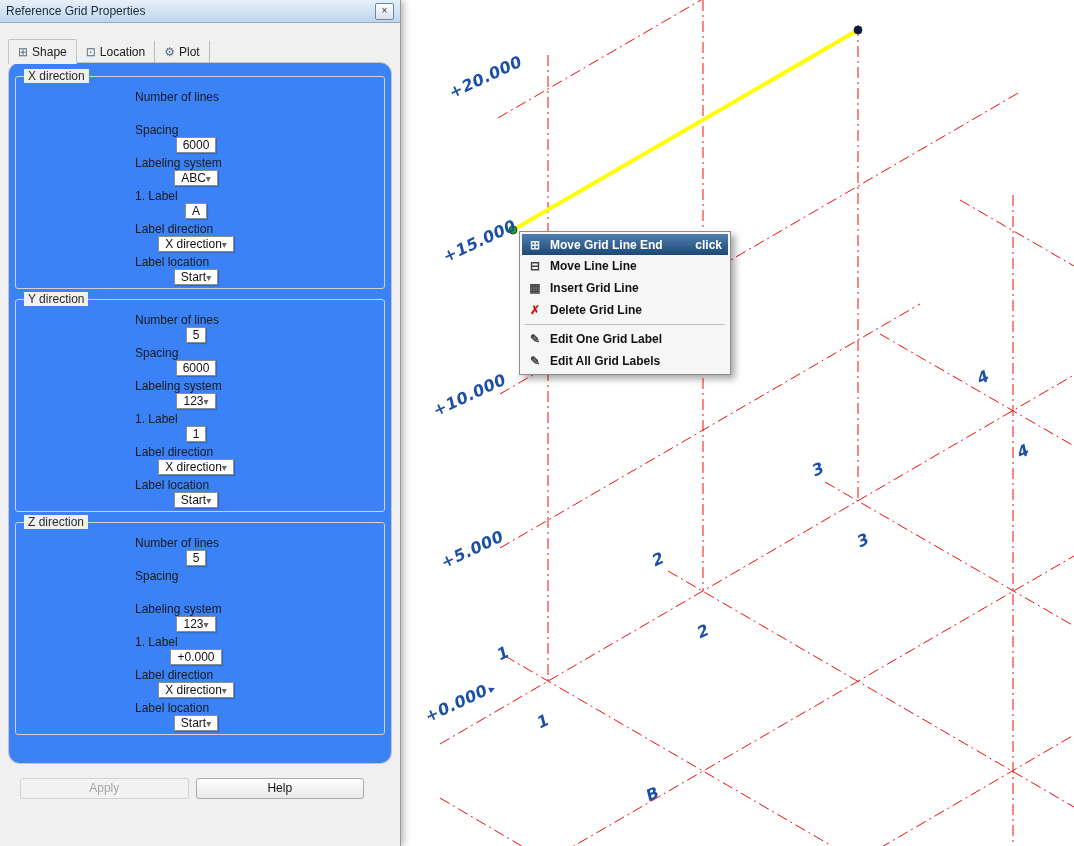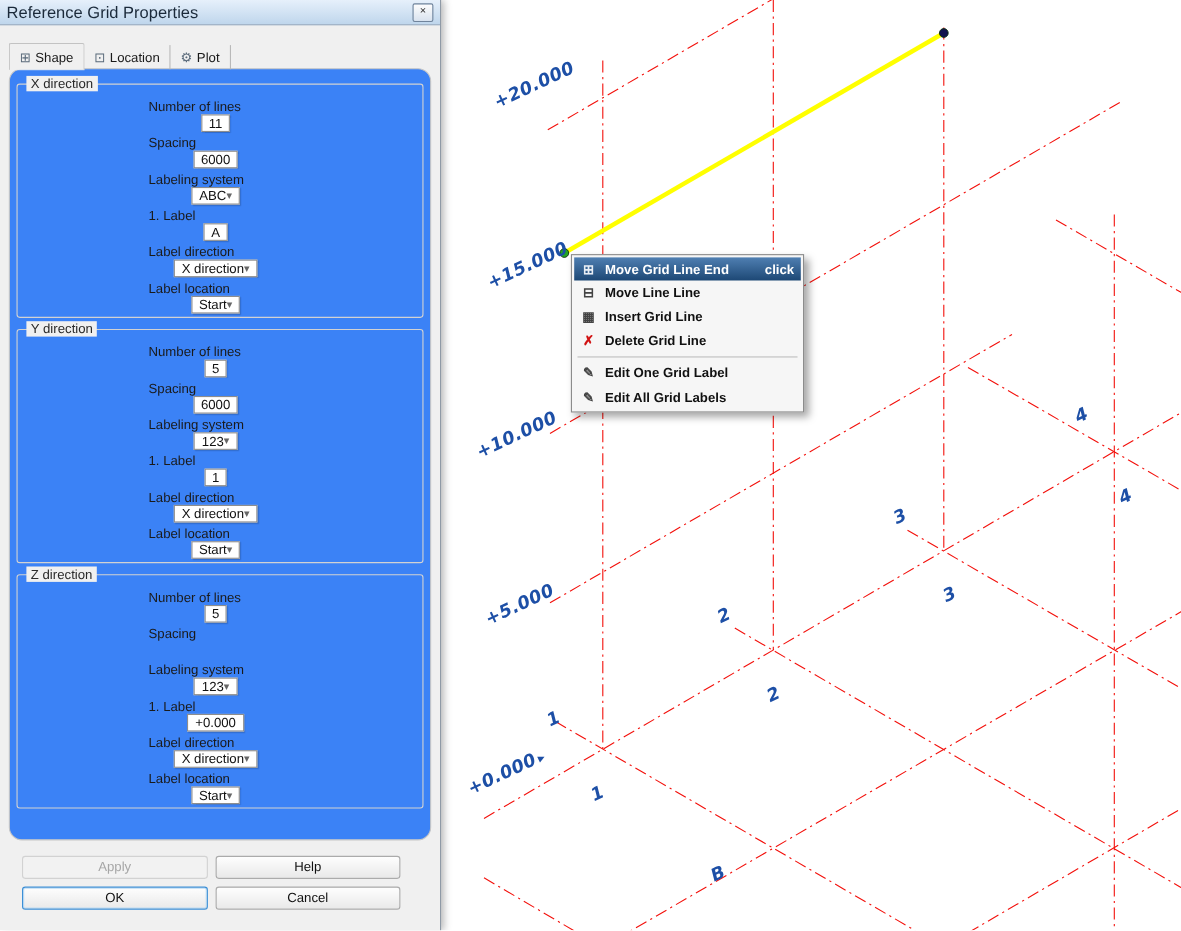--- a/index.html
+++ b/index.html
@@ -4,21 +4,21 @@
 <style>
   html,body{margin:0;padding:0;background:#ffffff;font-family:"Liberation Sans",sans-serif;}
   #stage{position:relative;width:1074px;height:846px;overflow:hidden;background:#ffffff;}
 
   
   #dialog{position:absolute;left:0;top:0;width:400px;height:846px;background:#f0f0f0;
           border-right:1px solid #8f9aa6;box-shadow:3px 0 7px rgba(0,0,0,.28);z-index:3;}
   #titlebar{position:absolute;left:0;top:0;right:0;height:22px;
             background:linear-gradient(180deg,#e6f0fb,#bfd6ec);
             border-bottom:1px solid #93a8c0;display:flex;align-items:center;padding:0 6px;}
-  #titlebar .title{font-size:15px;color:#1b2a3a;}
+  #titlebar .title{font-size:12px;color:#1b2a3a;}
   #closebox{margin-left:auto;width:17px;height:15px;border:1px solid #70849c;border-radius:2px;
             background:linear-gradient(180deg,#fdfdfd,#d9e3ef);font-size:10px;line-height:13px;
             text-align:center;color:#333;cursor:default;}
 
   #tabstrip{position:absolute;top:40px;left:8px;height:23px;display:flex;align-items:flex-end;z-index:2;}
   .tab{display:flex;align-items:center;gap:4px;height:22px;padding:0 9px;font-size:12px;color:#1a1a1a;
        border-right:1px solid #b9b9b9;}
   .tab.active{background:#f0f0f0;border:1px solid #c3c3c3;border-bottom:1px solid #f0f0f0;height:23px;
        margin-bottom:-1px;border-radius:2px 2px 0 0;}
   .tabicon{font-size:12px;color:#5b6b7b;}
@@ -87,23 +87,20 @@
           <span class="tablabel">Plot</span>
         </div>
       </div>
 
     <div id="page">
       <div id="groups">
           <div class="group">
             <div class="legend">X direction</div>
             <div class="row">
               <span class="rowlabel">Number of lines</span>
-              <div class="textbox">
-                <span class="cval">11</span>
-              </div>
             </div>
             <div class="row">
               <span class="rowlabel">Spacing</span>
               <div class="textbox">
                 <span class="cval">6000</span>
               </div>
             </div>
             <div class="row">
               <span class="rowlabel">Labeling system</span>
               <div class="combo">
@@ -212,24 +209,20 @@
                 <span class="chev">▾</span>
               </div>
             </div>
           </div>
         </div>
     </div>
 
     <div class="btnrow" style="top:778px">
       <div class="btn disabled">Apply</div>
       <div class="btn">Help</div>
-    </div>
-    <div class="btnrow" style="top:806px">
-      <div class="btn default">OK</div>
-      <div class="btn">Cancel</div>
     </div>
   </div>
 
   <div id="canvas">
     <svg id="gridsvg" width="674" height="846" viewBox="0 0 674 846">
         <line x1="98" y1="118" x2="320" y2="-11" stroke="#f3100b" stroke-width="1" stroke-dasharray="11 4 2 4"></line>
         <line x1="100" y1="394" x2="620" y2="92" stroke="#f3100b" stroke-width="1" stroke-dasharray="11 4 2 4"></line>
         <line x1="100" y1="548" x2="520" y2="304" stroke="#f3100b" stroke-width="1" stroke-dasharray="11 4 2 4"></line>
         <line x1="40" y1="744" x2="674" y2="375" stroke="#f3100b" stroke-width="1" stroke-dasharray="11 4 2 4"></line>
         <line x1="160" y1="854" x2="674" y2="556" stroke="#f3100b" stroke-width="1" stroke-dasharray="11 4 2 4"></line>

